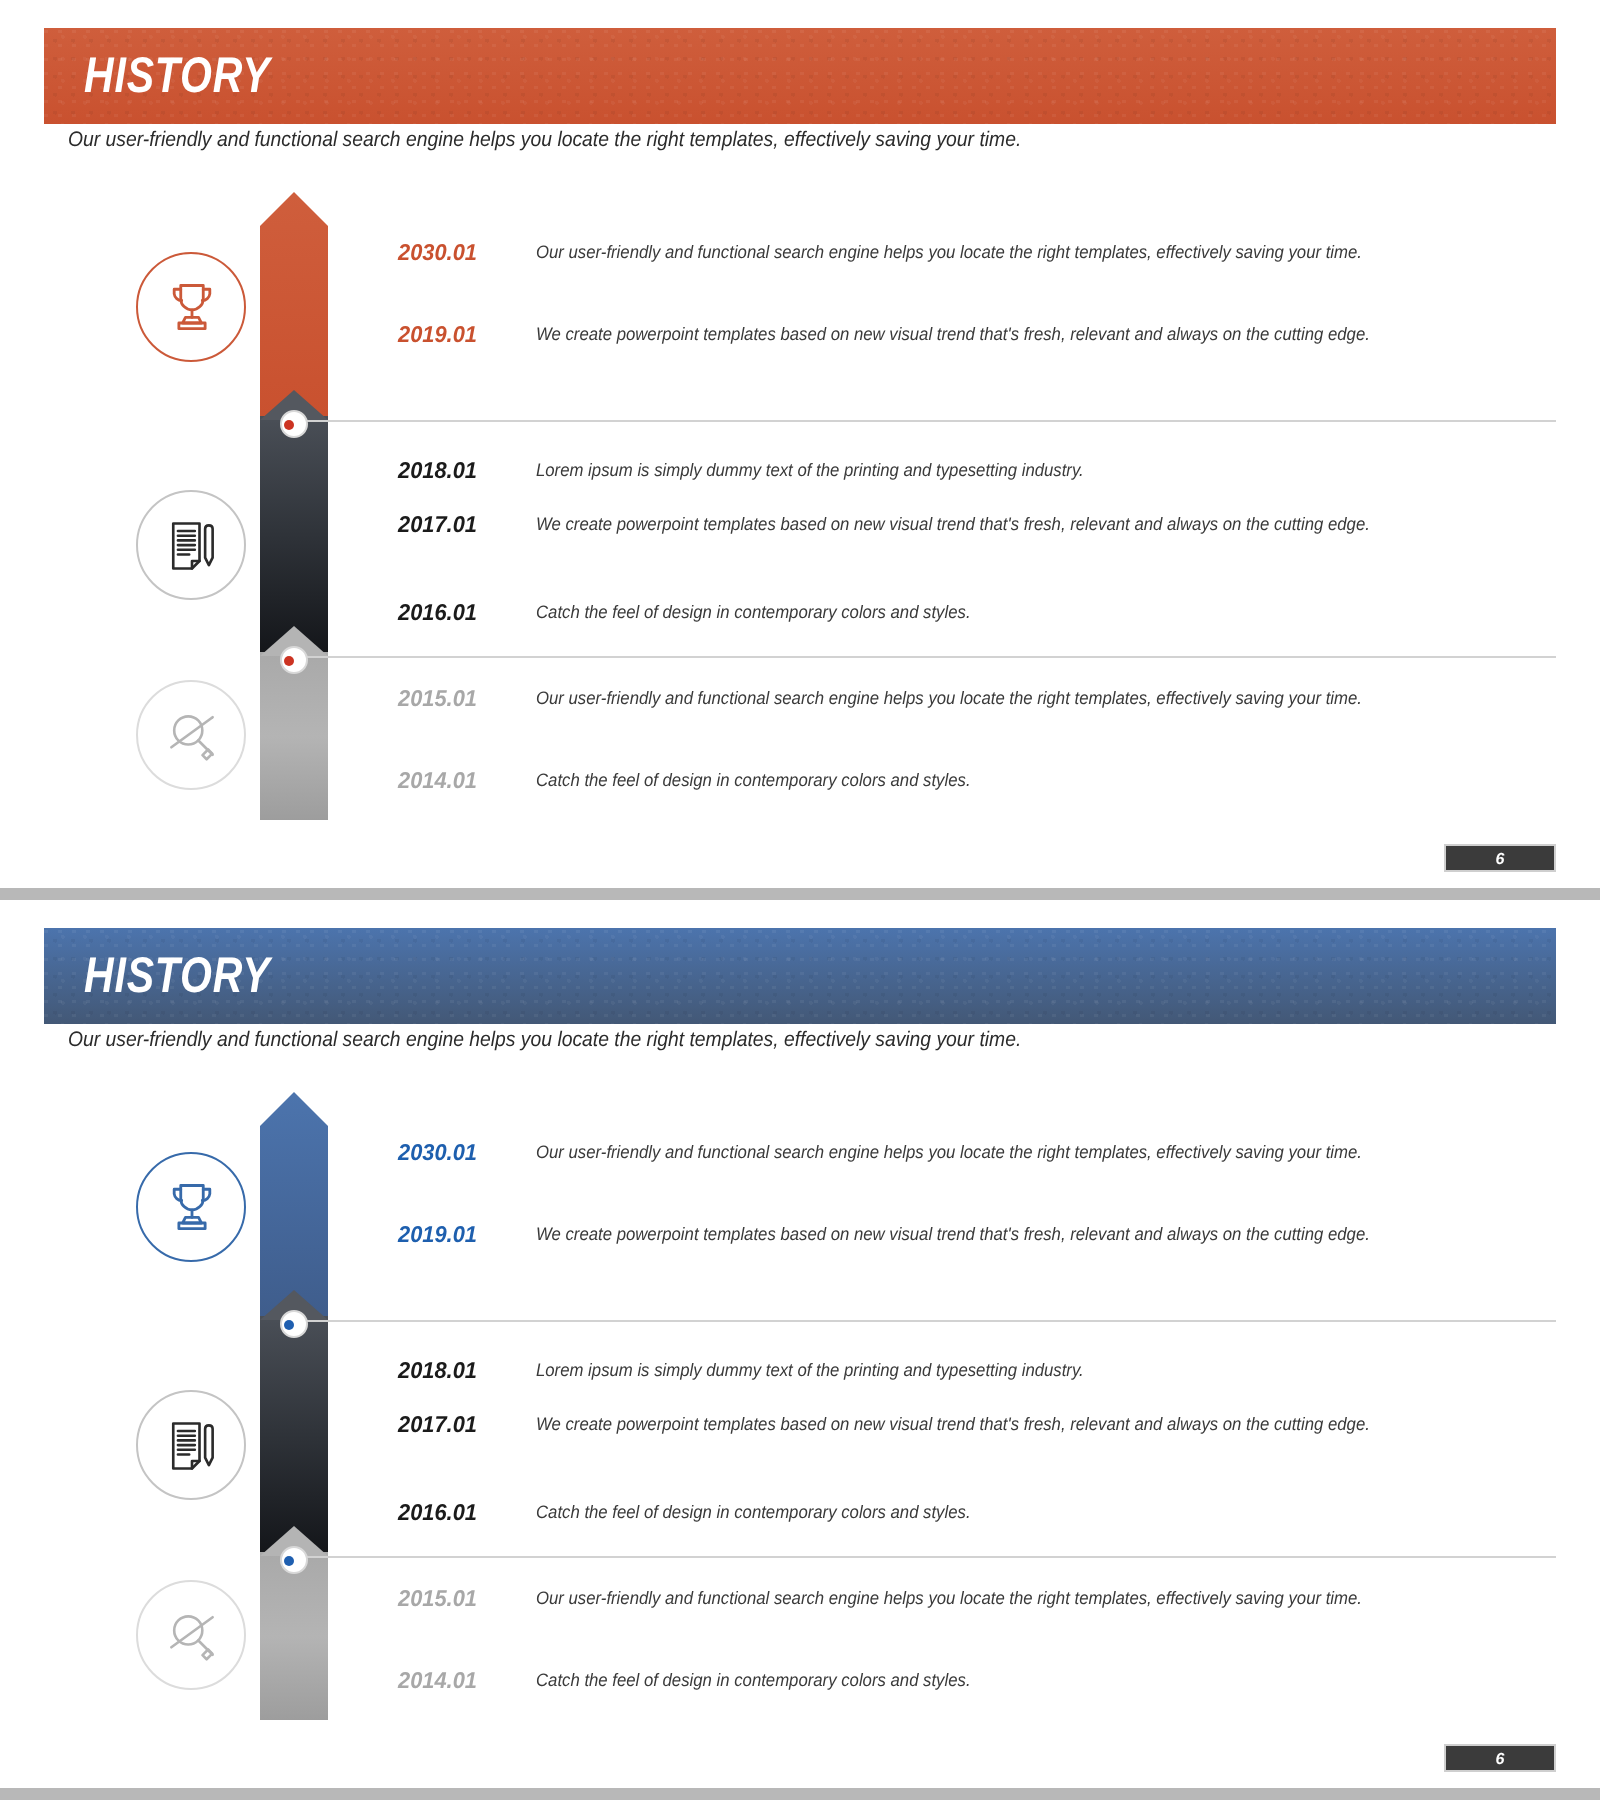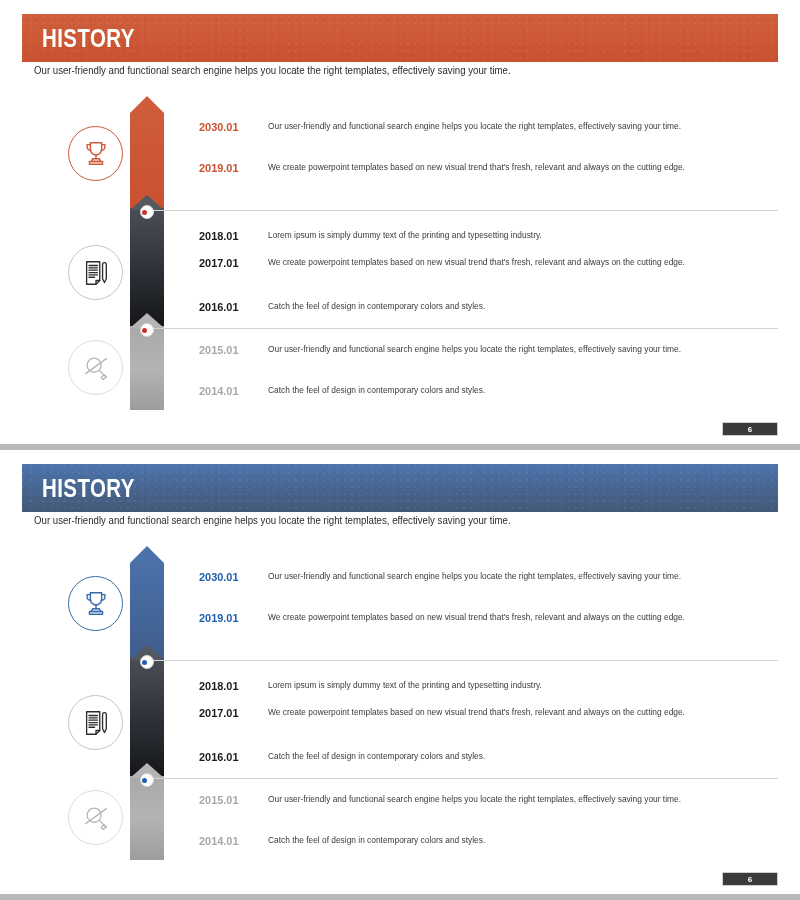--- a/index.html
+++ b/index.html
@@ -1,21 +1,21 @@
 <!DOCTYPE html>
 <html><head>
 <meta charset="utf-8">
 <style>
   * { box-sizing: border-box; margin: 0; padding: 0; }
   html, body {
     width: 800px; height: 900px;
     background: #b8b8b8;
     font-family: "Liberation Sans", sans-serif;
   }
-  .page { width: 800px; height: 900px; position: relative; overflow: hidden; }
+  .page { width: 800px; height: 900px; position: relative; overflow: hidden; font-style: italic; }
 
   .slide {
     position: absolute; left: 0; width: 800px; height: 444px;
     background: #ffffff; overflow: hidden;
   }
   .slide-1 { top: 0; }
   .slide-2 { top: 450px; }
 
   
   .header-bar {

